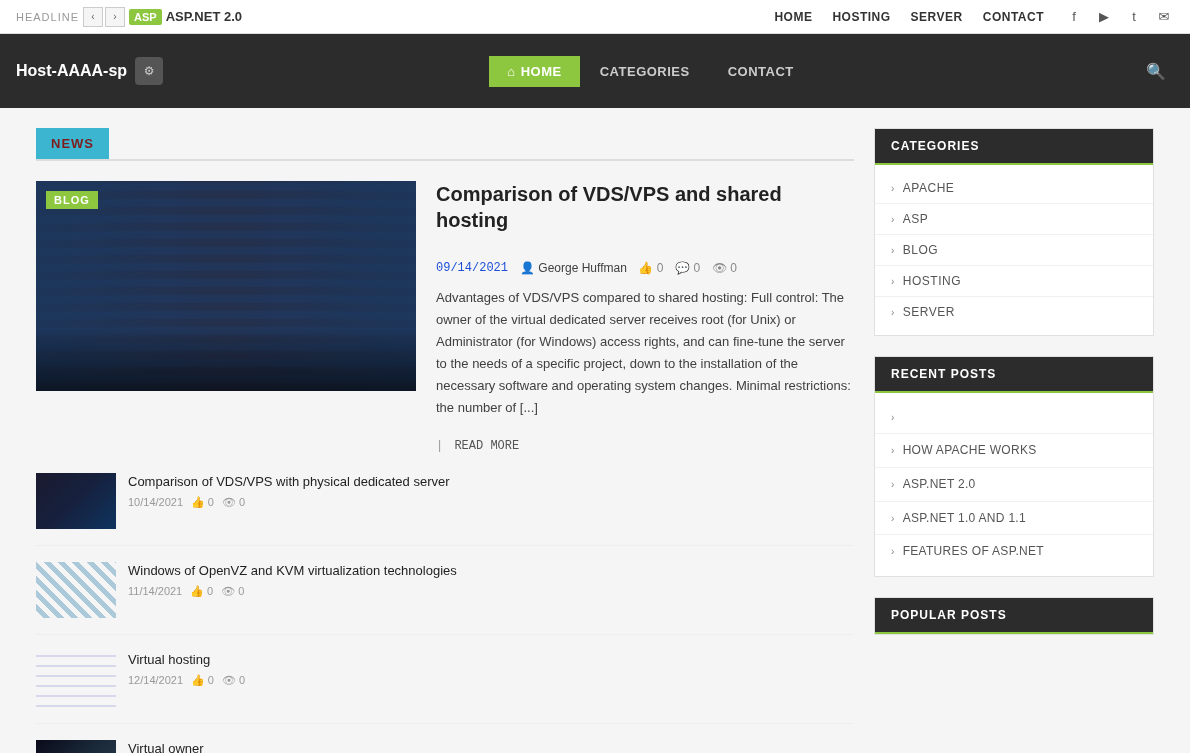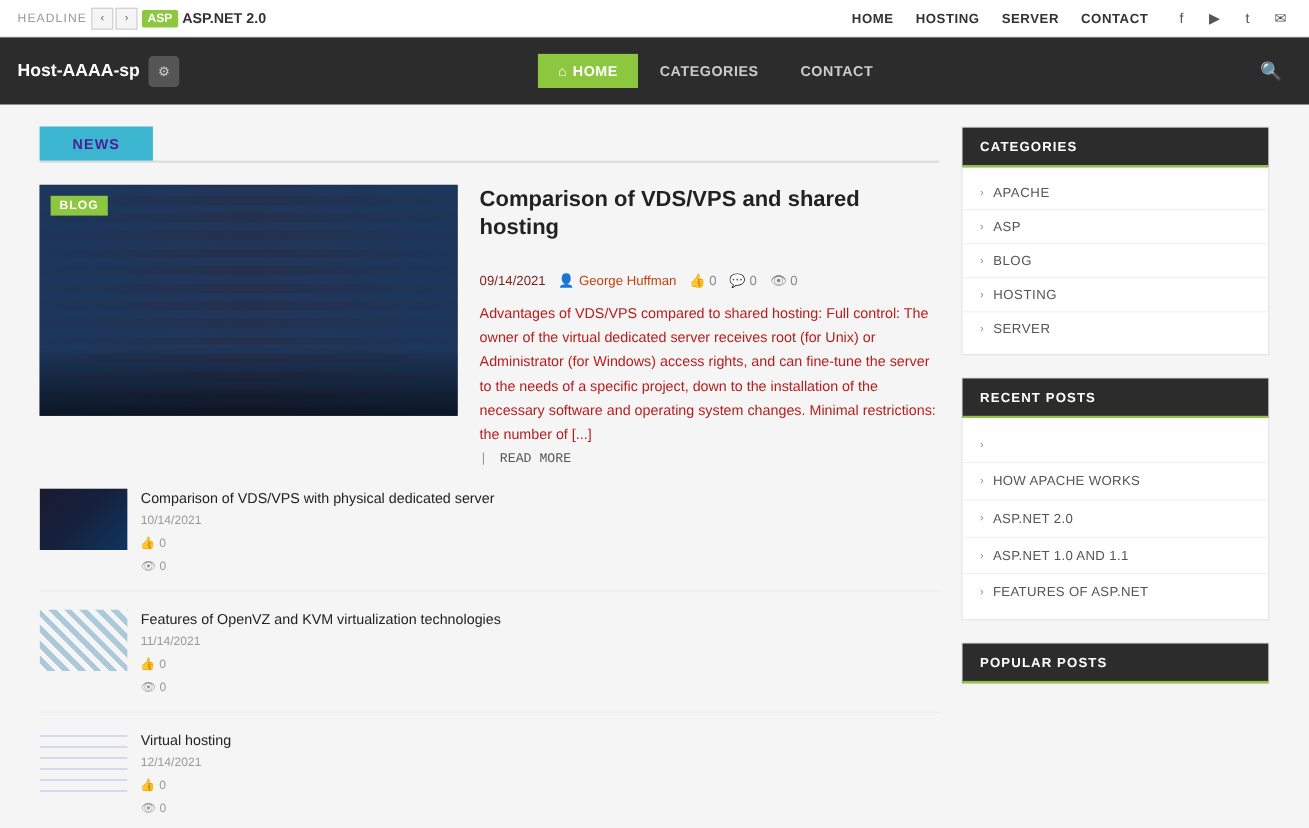--- a/index.html
+++ b/index.html
@@ -28,21 +28,21 @@
     }
     .headline-title { font-size: 13px; color: #333; font-weight: bold; }
     .top-bar-right { display: flex; align-items: center; gap: 20px; }
     .top-nav-link { font-size: 12px; color: #333; text-decoration: none; text-transform: uppercase; font-weight: bold; letter-spacing: 0.5px; cursor: pointer; }
     .social-icons { display: flex; gap: 10px; align-items: center; }
     .social-icon { width: 20px; height: 20px; display: flex; align-items: center; justify-content: center; color: #555; font-size: 13px; cursor: pointer; }
 
     
     .main-nav {
       background: #2c2c2c;
-      height: 61px;
+      height: 74px;
       display: flex;
       align-items: center;
       justify-content: space-between;
       padding: 0 16px;
     }
     .logo-area { display: flex; align-items: center; gap: 8px; }
     .logo-text { color: #fff; font-size: 16px; font-weight: bold; }
     .logo-icon {
       width: 28px; height: 28px; background: #555; border-radius: 4px;
       display: flex; align-items: center; justify-content: center; color: #ccc; font-size: 12px;
@@ -72,26 +72,26 @@
     .main-content { flex: 1; min-width: 0; }
 
     
     .section-header {
       display: flex;
       align-items: center;
       margin-bottom: 20px;
       border-bottom: 2px solid #ddd;
     }
     .section-tag {
-      padding: 8px 30px;
+      padding: 8px 15px;
       font-size: 13px;
       font-weight: bold;
       letter-spacing: 1px;
       text-transform: uppercase;
-      color: #4c1d95;
+      color: #7f1d1d;
     }
     .section-tag.news-tag { background: #3bb5d0; }
 
     
     .featured-post { margin-bottom: 20px; }
     .featured-image {
       width: 380px;
       height: 210px;
       background: #2a3a4a;
       position: relative;
@@ -126,24 +126,24 @@
     }
     .featured-post-body { overflow: hidden; }
     .featured-post-title {
       font-size: 20px; font-weight: bold; color: #222;
       margin-bottom: 28px; line-height: 1.3;
     }
     .post-meta {
       display: flex; align-items: center; gap: 12px;
       font-size: 12px; color: #888; margin-bottom: 12px;
     }
-    .post-meta-date { color: #7f1d1d; }
-    .post-meta-author { color: #c2410c; }
+    .post-meta-date { color: #1d4ed8; font-family: Liberation Mono, monospace; }
+    .post-meta-author { color: #404040; }
     .meta-stat { display: flex; align-items: center; gap: 3px; }
-    .post-excerpt { font-size: 13px; color: #b91c1c; line-height: 1.7; }
+    .post-excerpt { font-size: 13px; color: #404040; line-height: 1.7; margin-bottom: 16px; }
     .read-more { font-size: 12px; color: #555; text-decoration: none; cursor: pointer; font-family: Liberation Mono, monospace; }
     .read-more-pipe { color: #999; margin-right: 4px; }
 
     
     .side-posts { float: none; }
     .side-post-item {
       display: flex; align-items: flex-start; gap: 12px;
       margin-bottom: 16px; padding-bottom: 16px; border-bottom: 1px solid #eee;
     }
     .side-post-item:last-child { border-bottom: none; }
@@ -153,21 +153,21 @@
     }
     .thumb-sim {
       width: 100%; height: 100%;
     }
     .thumb-1 { background: linear-gradient(135deg, #1a1a2e, #16213e, #0f3460); }
     .thumb-2 { background: linear-gradient(135deg, #0d1b2a, #1b4332, #2d6a4f); background-image: repeating-linear-gradient(45deg, transparent, transparent 5px, rgba(0,100,150,0.3) 5px, rgba(0,100,150,0.3) 10px); }
     .thumb-3 { background: linear-gradient(135deg, #1a1a2e, #2c2c54, #40407a); background-image: repeating-linear-gradient(0deg, rgba(100,100,200,0.2) 0px, rgba(100,100,200,0.2) 2px, transparent 2px, transparent 10px); }
     .thumb-4 { background: linear-gradient(135deg, #0a0a1a, #1a2a3a, #2c3e50); }
     .side-post-content { flex: 1; }
     .side-post-title { font-size: 13px; font-weight: normal; color: #222; margin-bottom: 5px; line-height: 1.4; cursor: pointer; }
-    .side-post-meta { display: flex; gap: 8px; font-size: 11px; color: #999; flex-direction: column; }
+    .side-post-meta { display: flex; gap: 8px; font-size: 11px; color: #999; }
 
     .clearfix::after { content: ''; display: table; clear: both; }
 
     
     .sidebar { width: 280px; flex-shrink: 0; }
 
     .sidebar-section { background: #fff; margin-bottom: 20px; border: 1px solid #e0e0e0; }
     .sidebar-section-header {
       background: #2c2c2c; color: #fff;
       padding: 10px 16px; font-size: 12px; font-weight: bold; letter-spacing: 1px; text-transform: uppercase;
@@ -299,21 +299,21 @@
             <span>👁 0</span>
           </div>
         </div>
       </div>
 
       <div class="side-post-item">
         <div class="side-post-thumb">
           <div class="thumb-sim thumb-2"></div>
         </div>
         <div class="side-post-content">
-          <div class="side-post-title">Features of OpenVZ and KVM virtualization technologies</div>
+          <div class="side-post-title">Windows of OpenVZ and KVM virtualization technologies</div>
           <div class="side-post-meta">
             <span>11/14/2021</span>
             <span>👍 0</span>
             <span>👁 0</span>
           </div>
         </div>
       </div>
 
       <div class="side-post-item">
         <div class="side-post-thumb">

